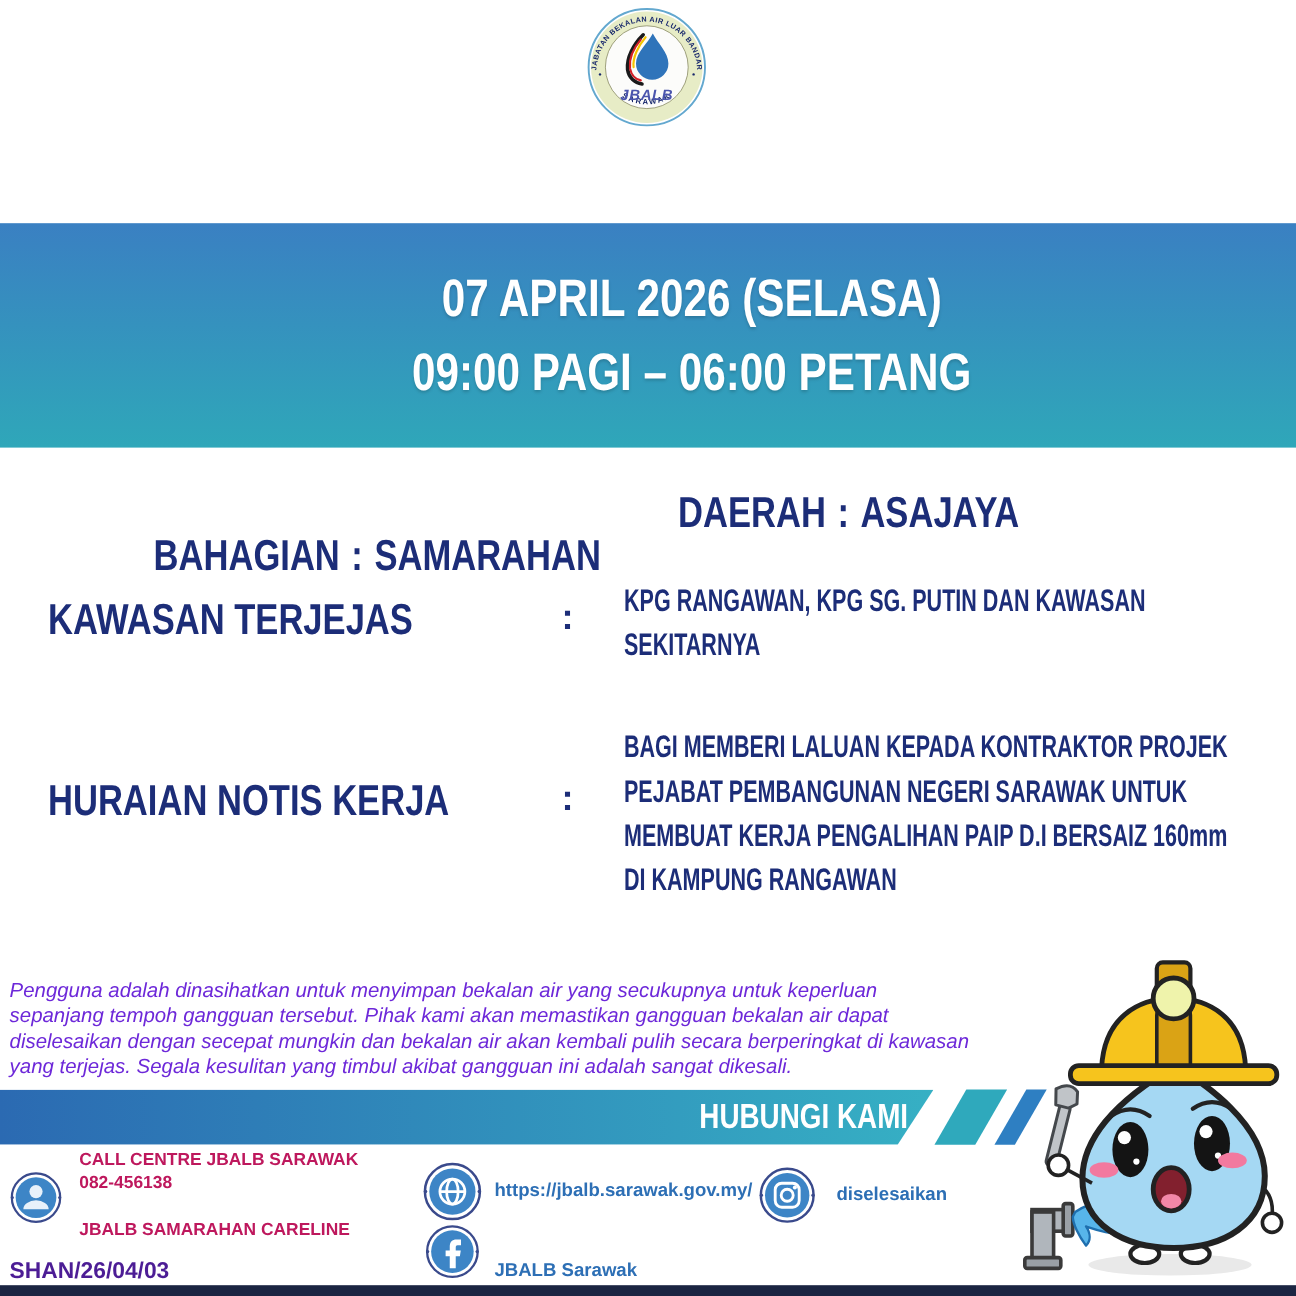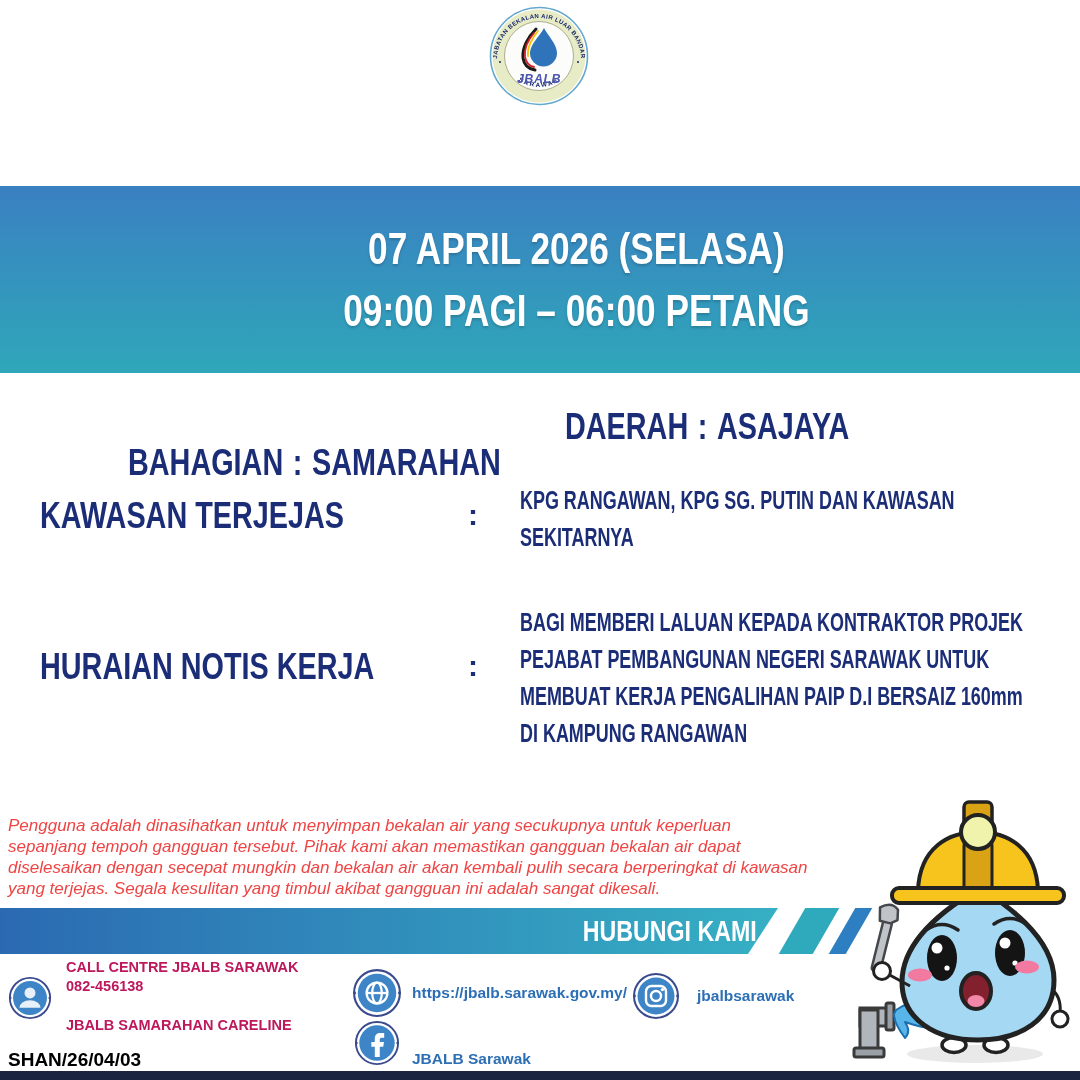--- a/index.html
+++ b/index.html
@@ -33,42 +33,42 @@
   .row-label{font-size:36px;font-weight:bold;color:#1c2d78;}
   .row-colon{font-size:30px;font-weight:bold;color:#1c2d78;}
   .row-value{
     width:730px;font-size:26px;font-weight:bold;color:#1c2d78;line-height:37px;
     transform:scaleX(0.69);transform-origin:left top;
   }
 
   
   .disclaimer{
     top:815px;left:8px;width:800px;font-size:17px;font-style:italic;
-    color:#ef4444;line-height:21px;font-weight:500;
+    color:#6d28d9;line-height:21px;font-weight:500;
   }
 
   
   .contact-banner{
     top:908px;left:0;width:778px;height:46px;
     background:linear-gradient(90deg,#2b6ab2 0%,#36b0c4 100%);
     clip-path:polygon(0 0,100% 0,calc(100% - 30px) 100%,0 100%);
     display:flex;align-items:center;justify-content:flex-end;
   }
   .contact-banner-text{font-size:29px;font-weight:bold;color:#ffffff;}
   .stripe{top:908px;height:46px;transform:skewX(-30deg);}
   .stripe-a{left:792px;width:34px;background:#2fa9bc;}
   .stripe-b{left:842px;width:17px;background:#2e7fc2;}
 
   
   .phone-entry{left:66px;width:300px;}
   .phone-label,.phone-number{font-size:14.5px;font-weight:bold;color:#be185d;line-height:19px;}
   .link-text{font-size:15.5px;font-weight:bold;color:#2d6fb5;}
   .icon-badge{display:block;}
 
-  .reference{top:1049px;left:8px;font-size:19px;font-weight:bold;color:#000000;}
+  .reference{top:1049px;left:8px;font-size:19px;font-weight:bold;color:#4c1d95;}
   .footer-bar{top:1071px;left:0;width:1080px;height:9px;background:#1b2542;}
 </style>
 </head>
 <body>
 
 <div id="poster">
 
   <svg class="abs" style="left:489px;top:6px;" width="100" height="100" viewBox="0 0 100 100">
     <circle cx="50" cy="50" r="48.5" fill="#ffffff" stroke="#63a8cf" stroke-width="1.6"></circle>
     <circle cx="50" cy="50" r="46.5" fill="#e7ecc6"></circle>
@@ -170,21 +170,21 @@
 
   <svg class="abs icon-badge" style="left:632px;top:972px;" width="48" height="48" viewBox="0 0 48 48">
     <circle cx="24" cy="24" r="22" fill="#ffffff" stroke="#3a4a8c" stroke-width="2"></circle>
     <circle cx="2.5" cy="24" r="1.4" fill="#3a4a8c"></circle>
     <circle cx="45.5" cy="24" r="1.4" fill="#3a4a8c"></circle>
     <circle cx="24" cy="24" r="18.5" fill="#3d85c6"></circle>
     <rect x="14" y="14" width="20" height="20" rx="5.5" fill="none" stroke="#ffffff" stroke-width="2.4"></rect>
     <circle cx="24" cy="24" r="5" fill="none" stroke="#ffffff" stroke-width="2.4"></circle>
     <circle cx="30.4" cy="17.6" r="1.7" fill="#ffffff"></circle>
   </svg>
-  <div class="abs link-text" style="left:697px;top:987px;">jbalbsarawak</div>
+  <div class="abs link-text" style="left:697px;top:987px;">diselesaikan</div>
 
   <div class="abs reference">SHAN/26/04/03</div>
 
   <svg class="abs" style="left:830px;top:790px;" width="250" height="281" viewBox="0 0 250 281">
     <ellipse cx="145" cy="264" rx="68" ry="9" fill="#e9e9e9"></ellipse>
 
     <g>
       <rect x="30" y="218" width="28" height="18" fill="#b0b6bc" stroke="#3a3a3a" stroke-width="3"></rect>
       <rect x="30" y="220" width="18" height="42" fill="#b0b6bc" stroke="#3a3a3a" stroke-width="3"></rect>
       <rect x="24" y="258" width="30" height="9" rx="2" fill="#9aa0a6" stroke="#3a3a3a" stroke-width="3"></rect>

